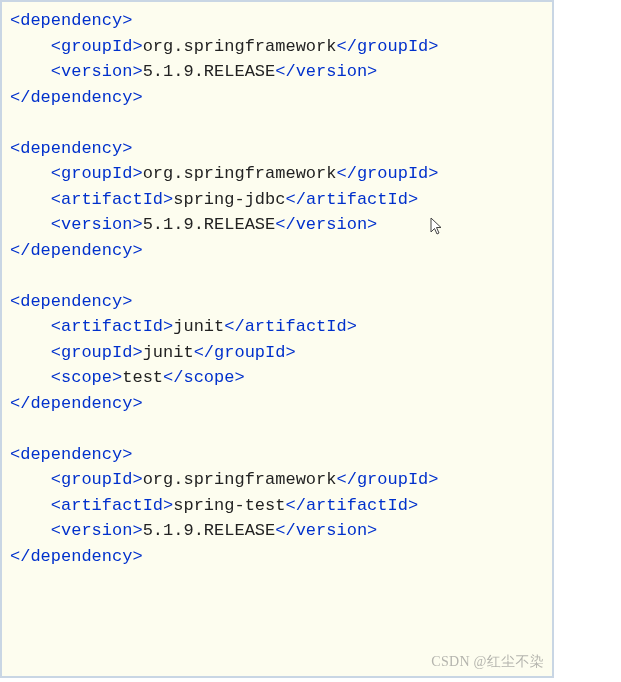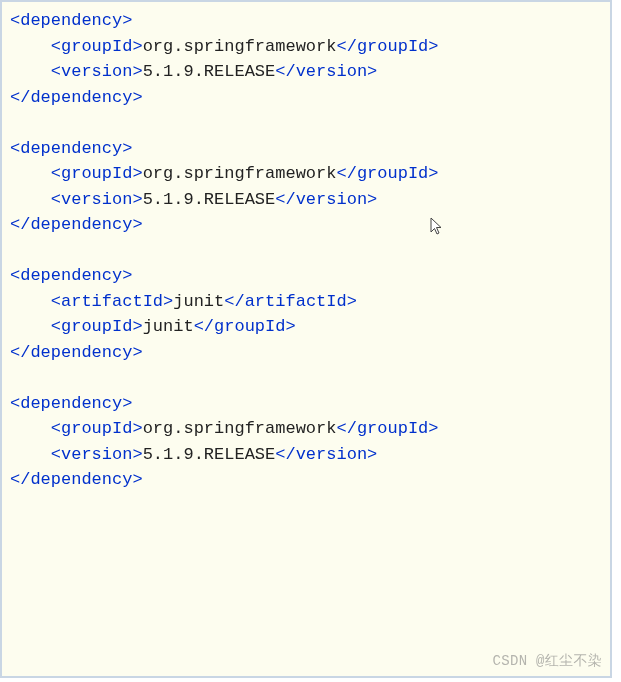--- a/index.html
+++ b/index.html
@@ -4,39 +4,39 @@
 <style>
   body {
     margin: 0;
     padding: 0;
     font-family: Consolas, 'Courier New', monospace;
     font-size: 17px;
     line-height: 1.5;
     background: #fff;
   }
   .code-box {
-    width: 612px;
+    width: 554px;
     height: 678px;
     box-sizing: border-box;
     background: #fdfdef;
     border: 2px solid #c9d6e4;
     padding: 6px 8px 8px 8px;
     position: relative;
     overflow: hidden;
   }
   .line {
     white-space: pre;
   }
   .tag { color: #0030cc; }
   .text { color: #222; }
   .watermark {
     position: absolute;
     bottom: 4px;
     right: 8px;
-    font-family: Liberation Mono, monospace;
+    font-family: Liberation Serif, serif;
     font-size: 14px;
     color: rgba(120,120,120,0.55);
     letter-spacing: 0.3px;
   }
   .cursor-icon {
     position: absolute;
     pointer-events: none;
   }
 </style>
 </head>
@@ -45,32 +45,35 @@
 <div class="code-box">
 
   <div class="line"><span class="tag">&lt;<span>dependency</span>&gt;</span></div>
   <div class="line">    <span class="tag">&lt;<span>groupId</span>&gt;</span><span class="text">org.springframework</span><span class="tag">&lt;/<span>groupId</span>&gt;</span></div>
   <div class="line">    <span class="tag">&lt;<span>version</span>&gt;</span><span class="text">5.1.9.RELEASE</span><span class="tag">&lt;/<span>version</span>&gt;</span></div>
   <div class="line"><span class="tag">&lt;/<span>dependency</span>&gt;</span></div>
   <div class="line">&nbsp;</div>
 
   <div class="line"><span class="tag">&lt;<span>dependency</span>&gt;</span></div>
   <div class="line">    <span class="tag">&lt;<span>groupId</span>&gt;</span><span class="text">org.springframework</span><span class="tag">&lt;/<span>groupId</span>&gt;</span></div>
+  <div class="line">    <span class="tag">&lt;<span>artifactId</span>&gt;</span><span class="text">spring-jdbc</span><span class="tag">&lt;/<span>artifactId</span>&gt;</span></div>
   <div class="line">    <span class="tag">&lt;<span>version</span>&gt;</span><span class="text">5.1.9.RELEASE</span><span class="tag">&lt;/<span>version</span>&gt;</span></div>
   <div class="line"><span class="tag">&lt;/<span>dependency</span>&gt;</span></div>
   <div class="line">&nbsp;</div>
 
   <div class="line"><span class="tag">&lt;<span>dependency</span>&gt;</span></div>
   <div class="line">    <span class="tag">&lt;<span>artifactId</span>&gt;</span><span class="text">junit</span><span class="tag">&lt;/<span>artifactId</span>&gt;</span></div>
   <div class="line">    <span class="tag">&lt;<span>groupId</span>&gt;</span><span class="text">junit</span><span class="tag">&lt;/<span>groupId</span>&gt;</span></div>
+  <div class="line">    <span class="tag">&lt;<span>scope</span>&gt;</span><span class="text">test</span><span class="tag">&lt;/<span>scope</span>&gt;</span></div>
   <div class="line"><span class="tag">&lt;/<span>dependency</span>&gt;</span></div>
   <div class="line">&nbsp;</div>
 
   <div class="line"><span class="tag">&lt;<span>dependency</span>&gt;</span></div>
   <div class="line">    <span class="tag">&lt;<span>groupId</span>&gt;</span><span class="text">org.springframework</span><span class="tag">&lt;/<span>groupId</span>&gt;</span></div>
+  <div class="line">    <span class="tag">&lt;<span>artifactId</span>&gt;</span><span class="text">spring-test</span><span class="tag">&lt;/<span>artifactId</span>&gt;</span></div>
   <div class="line">    <span class="tag">&lt;<span>version</span>&gt;</span><span class="text">5.1.9.RELEASE</span><span class="tag">&lt;/<span>version</span>&gt;</span></div>
   <div class="line"><span class="tag">&lt;/<span>dependency</span>&gt;</span></div>
 
   <svg class="cursor-icon" width="14" height="20" viewBox="0 0 14 20" style="left: 428px; top: 215px;">
     <path d="M1 1 L1 15 L4.5 11.5 L7 17 L9 16 L6.5 10.5 L11 10.5 Z" fill="#ffffff" stroke="#444" stroke-width="1"></path>
   </svg>
 
   <div class="watermark">CSDN @红尘不染</div>
 </div>
 

